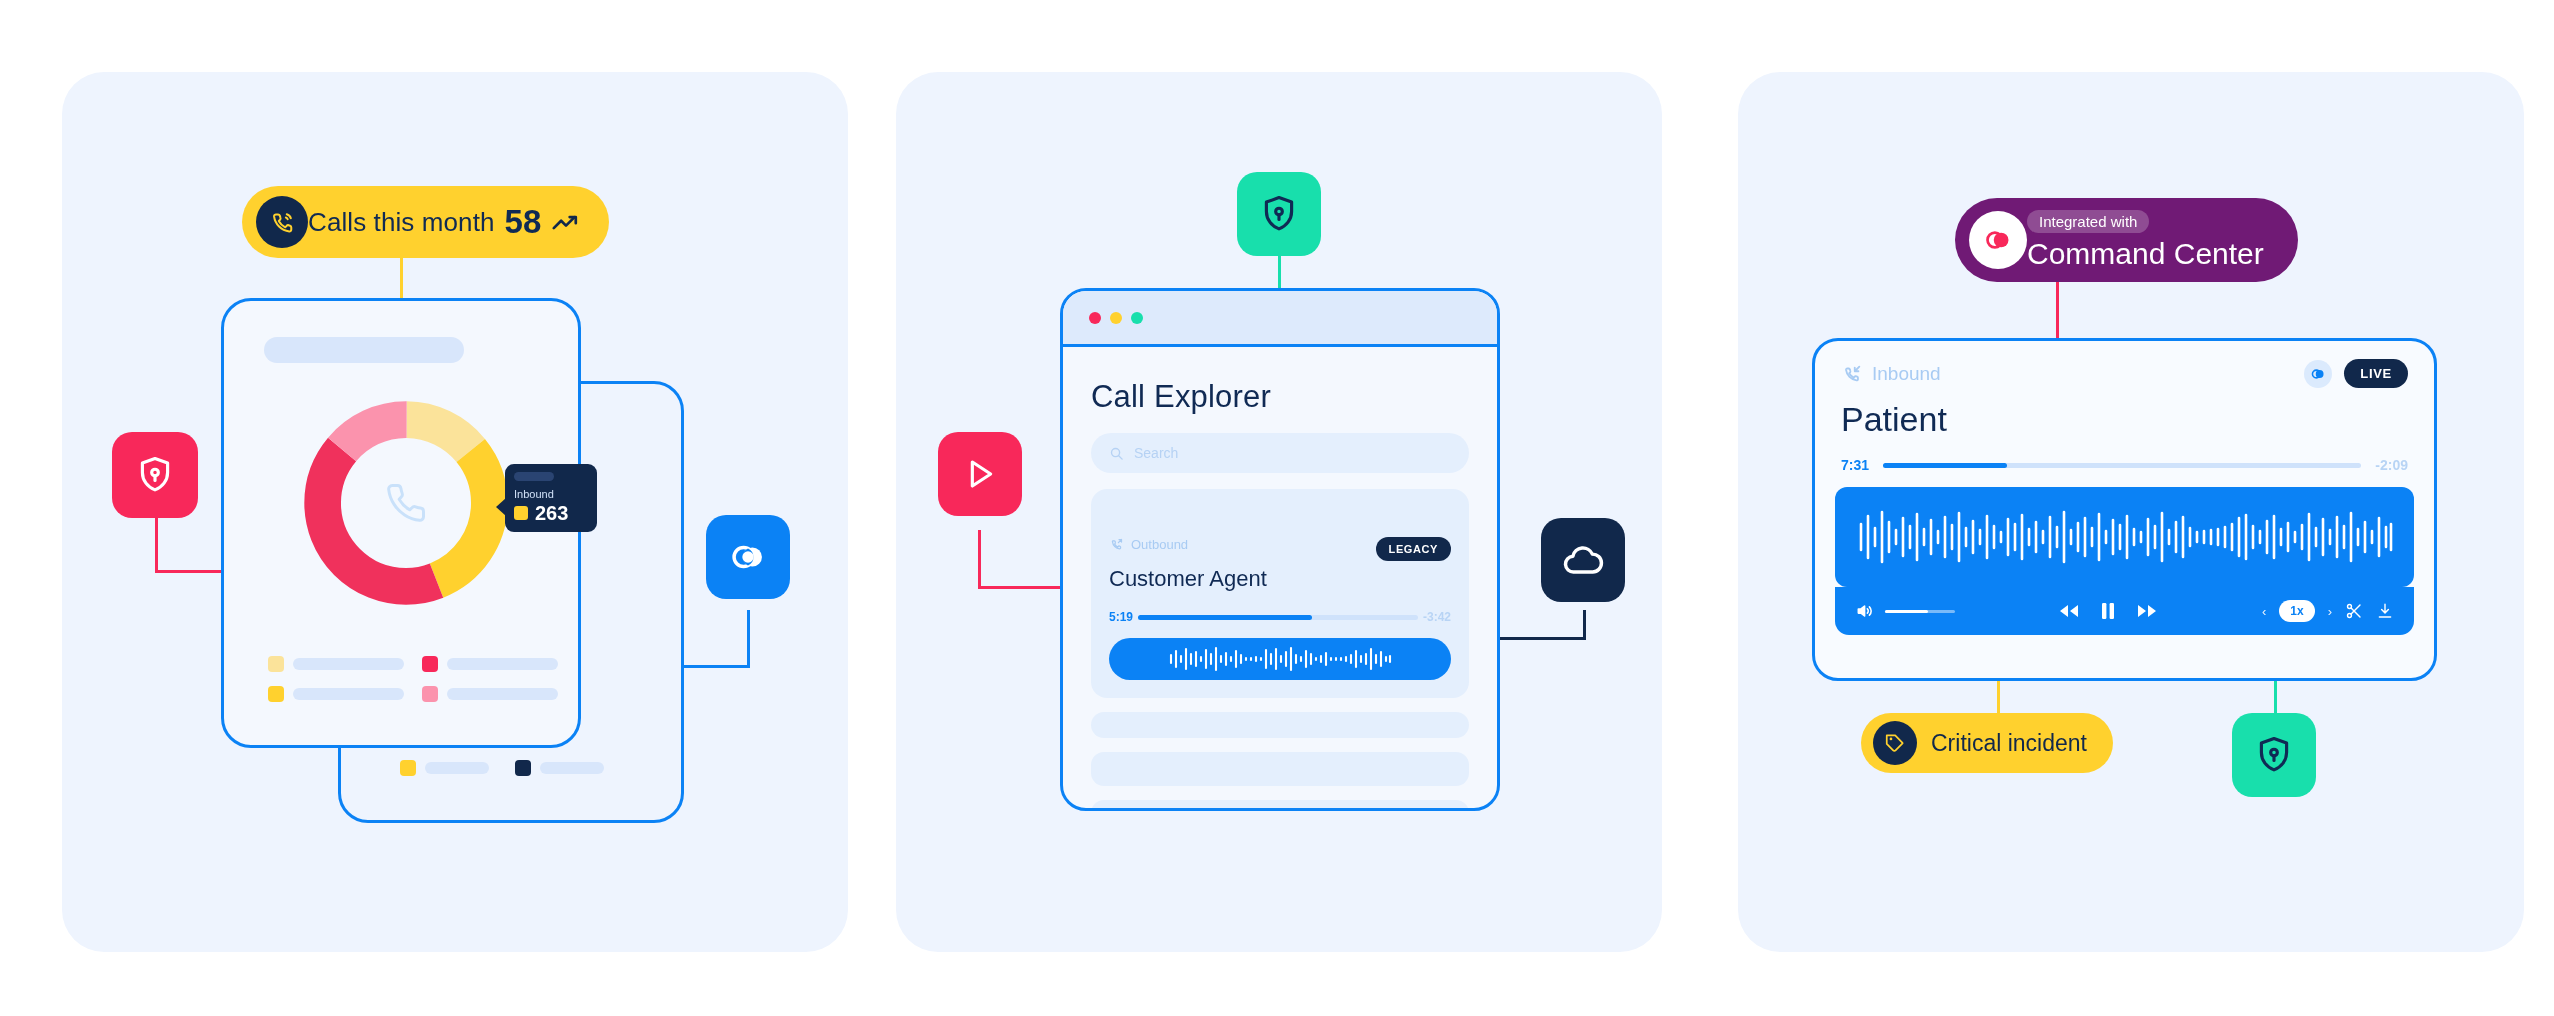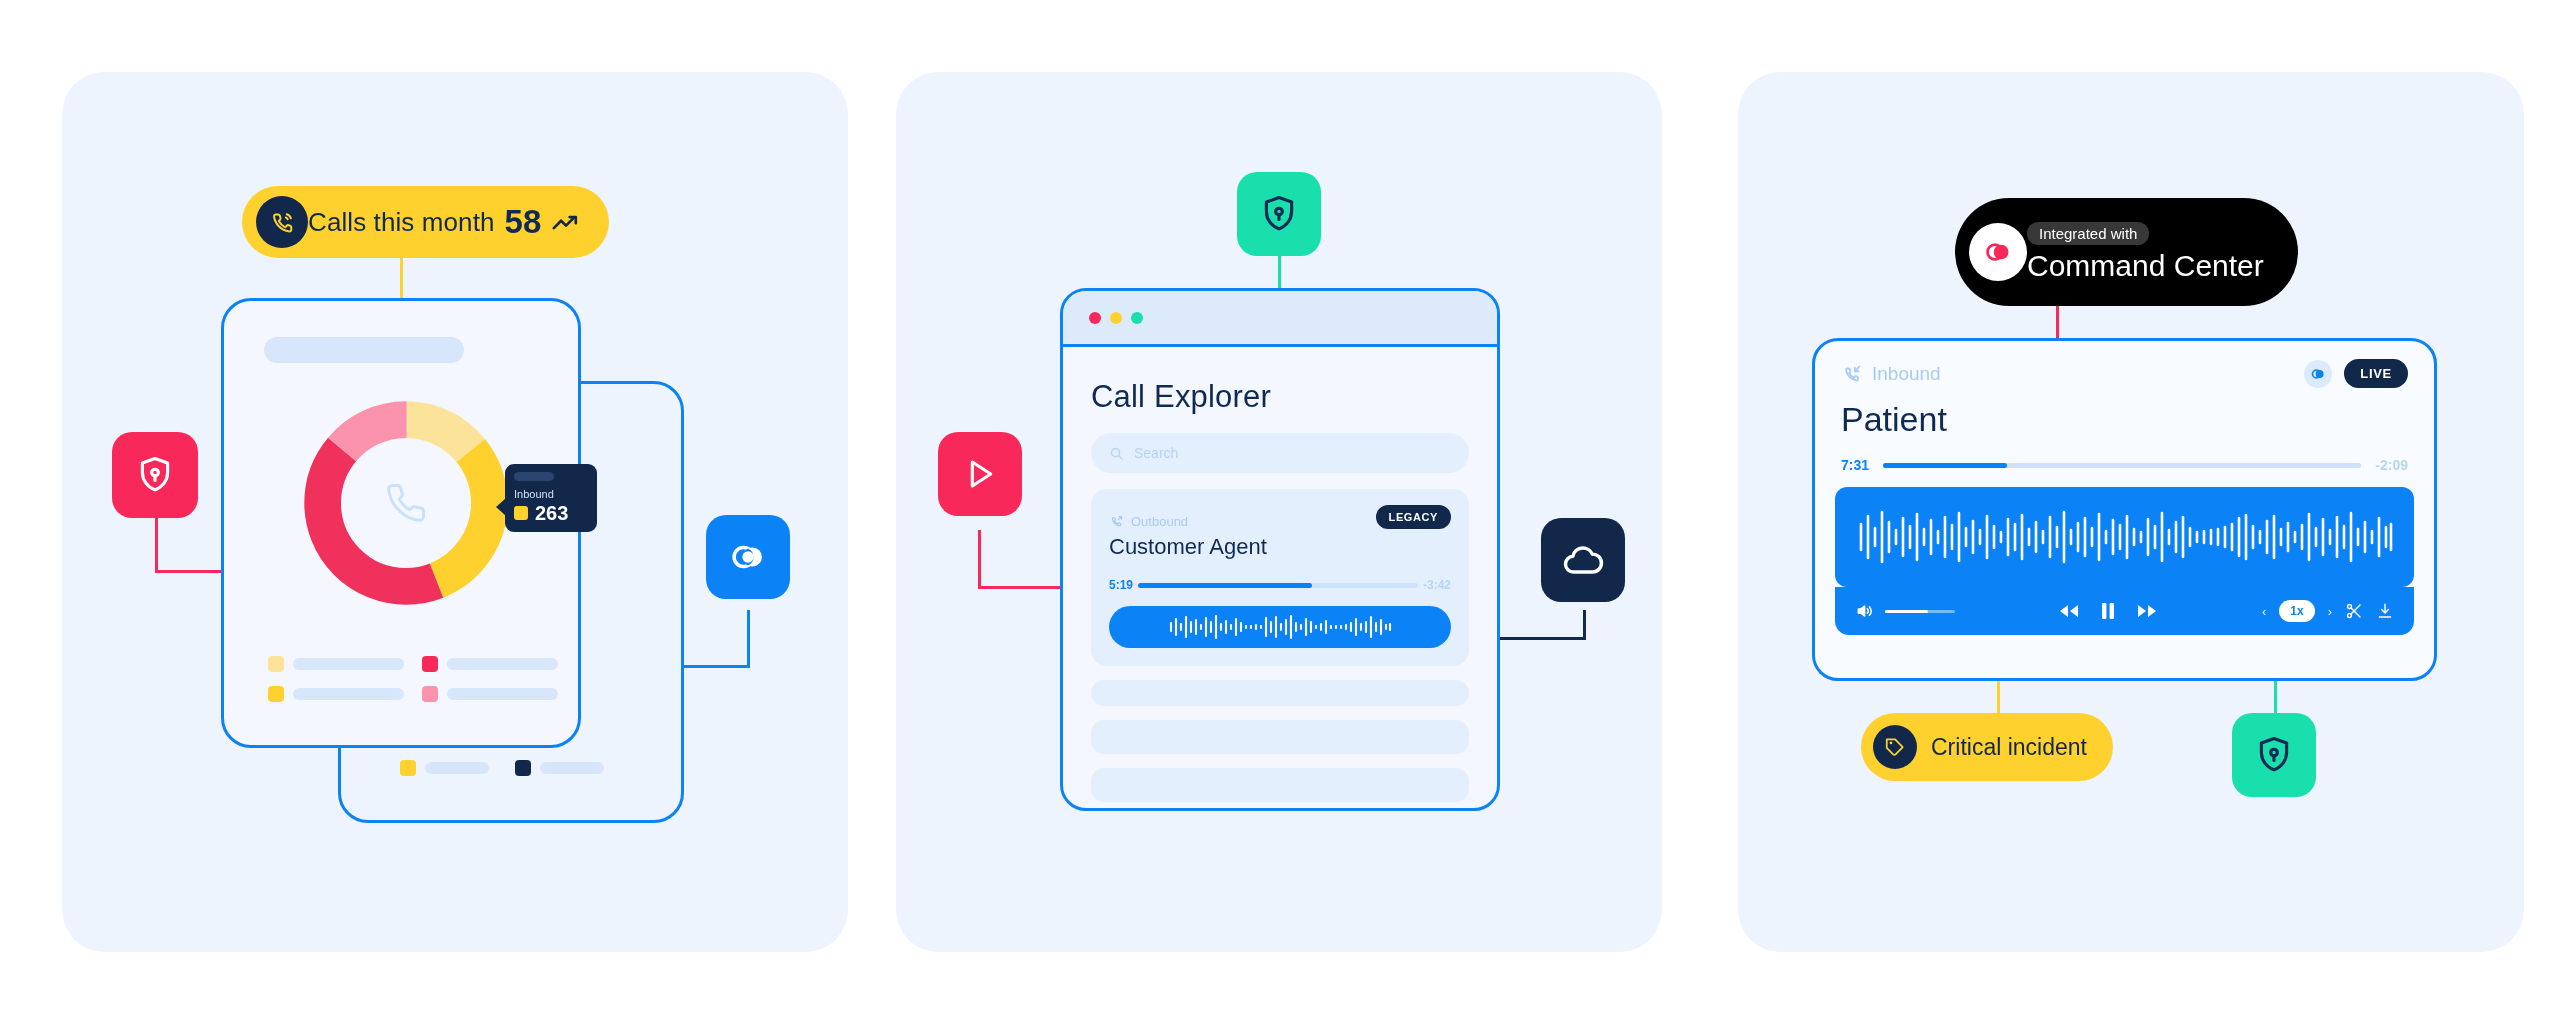--- a/index.html
+++ b/index.html
@@ -121,21 +121,21 @@
   .b-title{font-size:31px;color:var(--navy);letter-spacing:.2px;margin:10px 0 18px;}
   .search{
     height:40px;border-radius:20px;background:#e4effd;
     display:flex;align-items:center;gap:10px;padding:0 18px;
   }
   .search-ph{font-size:14px;color:#b6d2f4;}
   .call-card{
     margin-top:16px;border-radius:16px;background:#e4effd;padding:16px 18px 18px;
     position:relative;
   }
-  .cc-top{display:flex;align-items:flex-end;justify-content:space-between;}
+  .cc-top{display:flex;align-items:flex-start;justify-content:space-between;margin-top:32px;}
   .cc-dir{display:flex;align-items:center;gap:7px;font-size:13px;color:#a8cbf3;}
   .cc-badge{
     background:var(--navy2);color:#fff;font-size:11px;font-weight:700;
     letter-spacing:.6px;border-radius:999px;padding:6px 13px;
   }
   .cc-name{font-size:22px;color:var(--navy);margin-top:5px;}
   .cc-prog{display:flex;align-items:center;gap:5px;margin-top:18px;}
   .t-small{font-size:12px;font-weight:700;color:var(--blue);}
   .t-small.dim{color:#b8d4f5;}
   .track{flex:1;height:5px;border-radius:3px;background:#cfe2fb;position:relative;}
@@ -182,21 +182,21 @@
   .ctrl-c{display:flex;align-items:center;gap:20px;}
   .ctrl-r{display:flex;align-items:center;gap:13px;font-size:13px;}
   .speed{
     background:#fff;color:var(--blue);font-size:12px;font-weight:700;
     border-radius:999px;padding:4px 11px;
   }
   .chev{font-size:13px;opacity:.9;}
 
   .bottom-pill{
     position:absolute;display:flex;align-items:center;gap:14px;
-    border-radius:999px;padding:0 26px 0 12px;height:68px;
+    border-radius:999px;padding:0 26px 0 12px;height:60px;
   }
 </style>
 </head>
 <body>
 
 <div class="stage">
 
   <div class="panel" id="panel-1"></div>
 
   <div class="conn-v" style="left:400px;top:258px;height:44px;background:#ffd12e;"></div>
@@ -376,21 +376,21 @@
       <div class="skel-row"></div>
       <div class="skel-row" style="height:34px"></div>
       <div class="skel-row" style="height:34px"></div>
     </div>
   </div>
 
   <div class="panel" id="panel-3"></div>
 
   <div class="conn-v" style="left:2056px;top:282px;height:58px;background:#f8285a;"></div>
 
-  <div class="pill" style="left:1955px;top:198px;height:108px;background:#000000;padding:0 34px 0 14px;">
+  <div class="pill" style="left:1955px;top:198px;height:84px;background:#701a75;padding:0 34px 0 14px;">
     <span class="pill-circle" style="background:#fff;width:58px;height:58px;">
       <svg width="34" height="34" viewBox="0 0 24 24">
         <circle cx="9.8" cy="12" r="5.2" fill="none" stroke="#f8285a" stroke-width="1.9"></circle>
         <circle cx="14.2" cy="12" r="5.2" fill="#f8285a"></circle>
         <path d="M12 7a5.2 5.2 0 0 0 0 10 5.2 5.2 0 0 1 0-10z" fill="#fff"></path>
       </svg>
     </span>
     <span style="display:flex;flex-direction:column;gap:4px;">
       <span style="font-size:15px;color:#fff;background:rgba(255,255,255,.22);border-radius:999px;padding:3px 12px;align-self:flex-start;">Integrated with</span>
       <span style="font-size:30px;color:#fff;white-space:nowrap;">Command Center</span>

